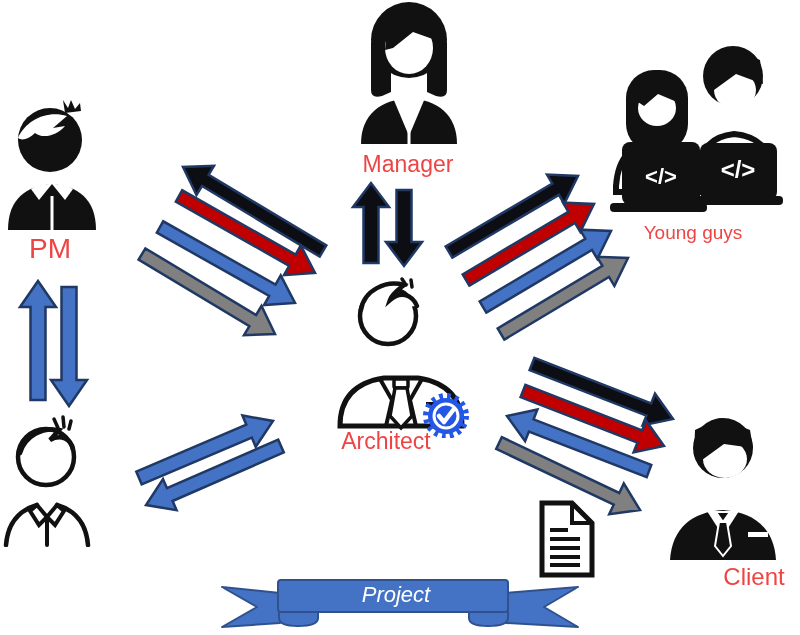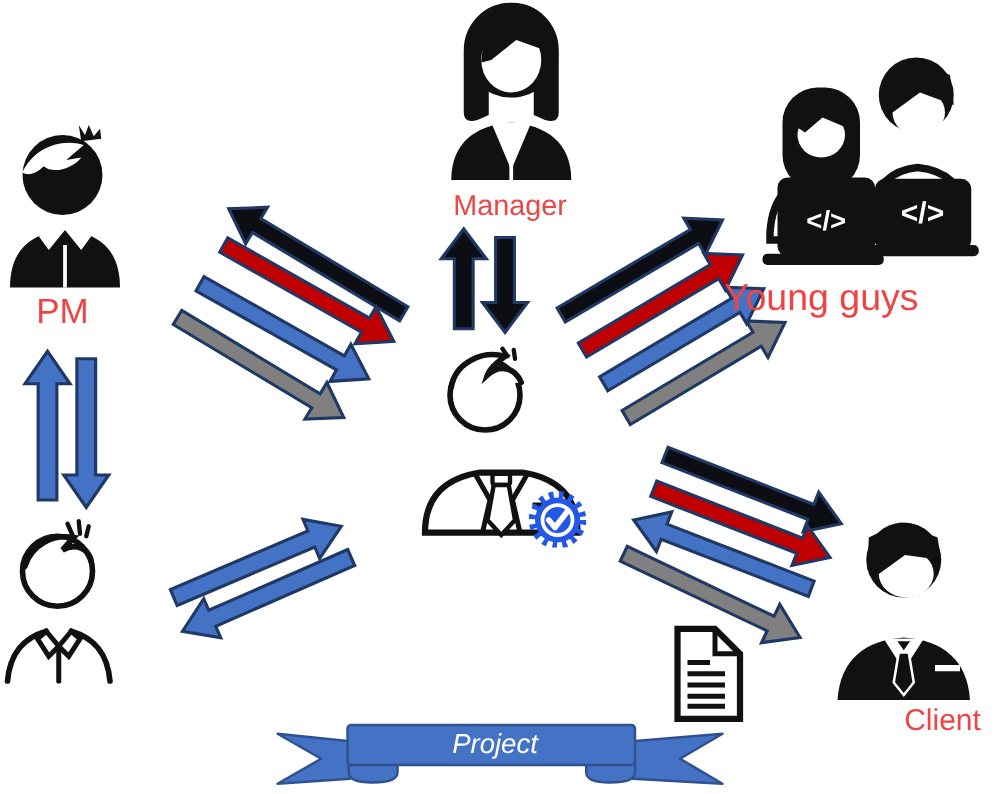--- a/index.html
+++ b/index.html
@@ -97,20 +97,21 @@
       <polygon points="67,112 79,112 84,140 73,152 62,140" fill="#fff" stroke="#111" stroke-width="3.5"></polygon>
       <rect x="98" y="126" width="22" height="5" fill="#111"></rect>
       <g>
         <circle cx="118" cy="140" r="18" fill="#2457e6"></circle>
         <circle cx="118" cy="140" r="19" fill="none" stroke="#2457e6" stroke-width="8" stroke-dasharray="3.5 4"></circle>
         <circle cx="118" cy="140" r="12" fill="none" stroke="#fff" stroke-width="3"></circle>
         <polyline points="111,140 116,146 126,133" fill="none" stroke="#fff" stroke-width="4.5" stroke-linecap="round" stroke-linejoin="round"></polyline>
       </g>
     </svg>
   </div>
+  <div class="label" style="left:321px;top:428px;width:130px;font-size:23px;">Architect</div>
 
   <div class="abs" style="left:602px;top:44px;width:186px;height:172px;">
     <svg width="186" height="172" viewBox="0 0 186 172">
 
       <path d="M96,130 C96,104 112,92 132,90 C154,92 170,104 170,130 L170,142 L96,142 Z" fill="#fff" stroke="#111" stroke-width="6"></path>
       <circle cx="131" cy="32" r="30" fill="#111"></circle>
       <ellipse cx="133" cy="46" rx="21" ry="19" fill="#fff"></ellipse>
       <polygon points="103,42 105,18 128,4 158,16 161,40 134,30 112,46" fill="#111"></polygon>
       <rect x="98" y="99" width="77" height="57" rx="8" fill="#111"></rect>
       <text x="136" y="134" text-anchor="middle" font-family="Liberation Sans, sans-serif" font-size="24" font-weight="bold" fill="#fff">&lt;/&gt;</text>
@@ -118,21 +119,21 @@
 
       <path d="M14,142 C16,112 30,100 55,98 C78,100 94,110 96,136 L96,148 L14,148 Z" fill="#fff" stroke="#111" stroke-width="6"></path>
       <rect x="24" y="26" width="62" height="82" rx="28" fill="#111"></rect>
       <ellipse cx="55" cy="64" rx="19" ry="18" fill="#fff"></ellipse>
       <polygon points="36,58 38,40 56,30 74,42 75,58 56,50 42,62" fill="#111"></polygon>
       <rect x="20" y="98" width="78" height="63" rx="8" fill="#111"></rect>
       <text x="59" y="140" text-anchor="middle" font-family="Liberation Sans, sans-serif" font-size="22" font-weight="bold" fill="#fff">&lt;/&gt;</text>
       <rect x="8" y="159" width="97" height="9" rx="4" fill="#111"></rect>
     </svg>
   </div>
-  <div class="label" style="left:572px;top:222px;width:170px;font-size:30px;">Young guys</div>
+  <div class="label" style="left:608px;top:222px;width:170px;font-size:19px;">Young guys</div>
 
   <div class="abs" style="left:664px;top:414px;width:122px;height:148px;">
     <svg width="122" height="148" viewBox="0 0 122 148">
       <circle cx="59" cy="34" r="30" fill="#111"></circle>
       <ellipse cx="61" cy="45" rx="22" ry="19" fill="#fff"></ellipse>
       <polygon points="30,42 31,16 56,4 86,16 89,34 60,30 38,46" fill="#111"></polygon>
       <path d="M6,146 C8,114 28,98 59,96 C90,98 110,114 112,146 Z" fill="#111"></path>
       <polygon points="43,97 75,97 59,122" fill="#fff"></polygon>
       <polygon points="52,98 66,98 59,108" fill="#111" stroke="#fff" stroke-width="2"></polygon>
       <polygon points="55,108 63,108 67,132 59,142 51,132" fill="#111" stroke="#fff" stroke-width="2"></polygon>

